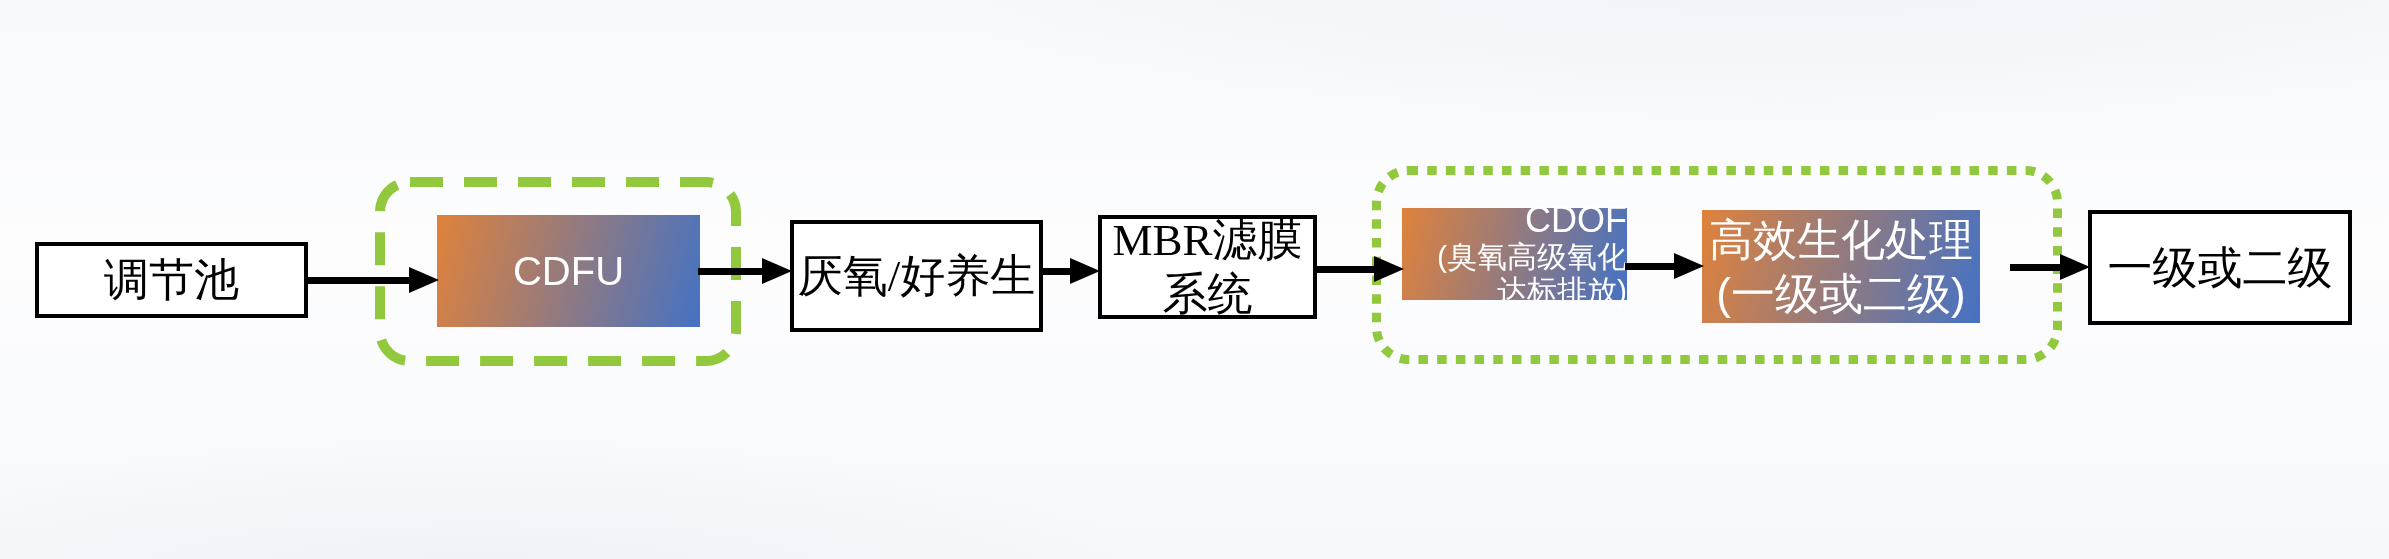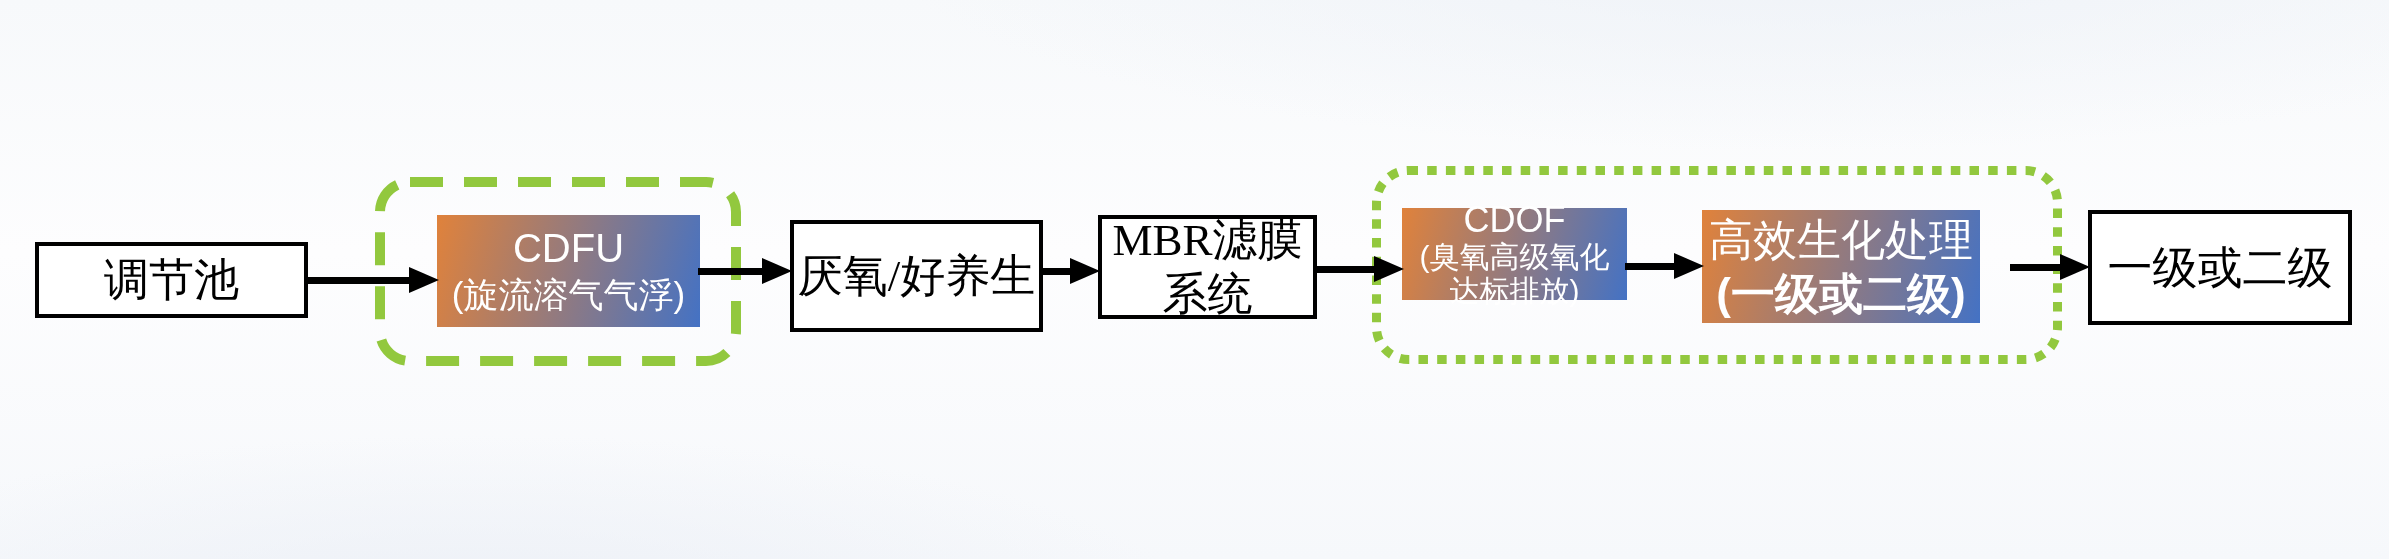--- a/index.html
+++ b/index.html
@@ -42,21 +42,21 @@
     background: linear-gradient(105deg, var(--gradient-start, #E0823B) 0%, var(--gradient-end, #4472C4) 100%);
     color: var(--node-text-light, #fff);
     font-family: "Liberation Sans", "DejaVu Sans", sans-serif;
   }
   .p-label { font-size: 45px; line-height: 54px; }
   .g-title-lg { font-size: 40px; line-height: 48px; }
   .g-sub-lg   { font-size: 35px; line-height: 46px; }
   .g-title-md { font-size: 36px; line-height: 40px; }
   .g-sub-md   { font-size: 30px; line-height: 34px; }
   .g-title-xl { font-size: 44px; line-height: 54px; }
-  .g-sub-xl   { font-size: 44px; line-height: 54px; font-weight: bold; }
+  .g-sub-xl   { font-size: 44px; line-height: 54px; }
 
   
   svg.outline {
     position: absolute;
     overflow: visible;
   }
   svg.outline rect {
     fill: none;
     stroke: var(--highlight-green, #92C83E);
   }
@@ -95,33 +95,32 @@
   <svg class="outline" style="left:1372px; top:166px;" width="690" height="198" viewBox="0 0 690 198">
     <rect class="dots" x="4.5" y="4.5" width="681" height="189" rx="32" ry="32"></rect>
   </svg>
 
   <div class="node plain" style="left:35px; top:242px; width:273px; height:76px;">
     <div class="p-label">调节池</div>
   </div>
 
   <div class="node gradient" style="left:437px; top:215px; width:263px; height:112px;">
     <div class="g-title-lg">CDFU</div>
-    <div class="g-sub-lg">(旋流溶气气浮)</div>
   </div>
 
   <div class="node plain" style="left:790px; top:220px; width:253px; height:112px;">
     <div class="p-label">厌氧/好养生</div>
   </div>
 
   <div class="node plain" style="left:1098px; top:215px; width:219px; height:104px;">
     <div class="p-label">MBR滤膜</div>
     <div class="p-label">系统</div>
   </div>
 
-  <div class="node gradient" style="left:1402px; top:208px; width:225px; height:92px;">
+  <div class="node gradient" style="left:1402px; top:208px; width:225px; height:92px;align-items:flex-end;">
     <div class="g-title-md">CDOF</div>
     <div class="g-sub-md">(臭氧高级氧化</div>
     <div class="g-sub-md">达标排放)</div>
   </div>
 
   <div class="node gradient" style="left:1702px; top:210px; width:278px; height:113px;">
     <div class="g-title-xl">高效生化处理</div>
     <div class="g-sub-xl">(一级或二级)</div>
   </div>
 

